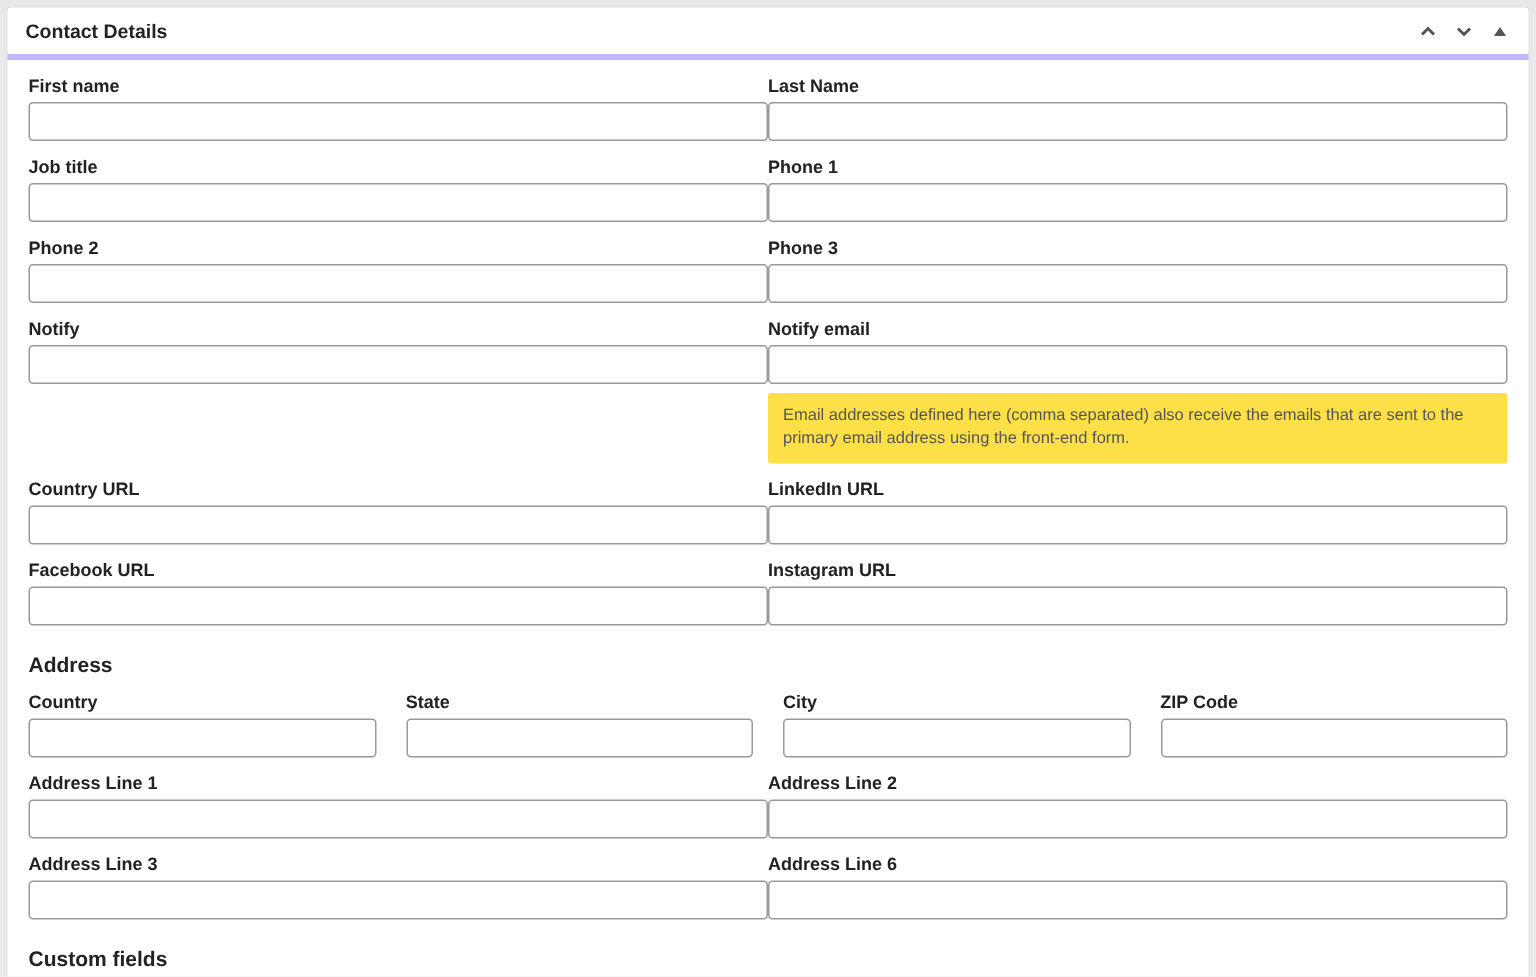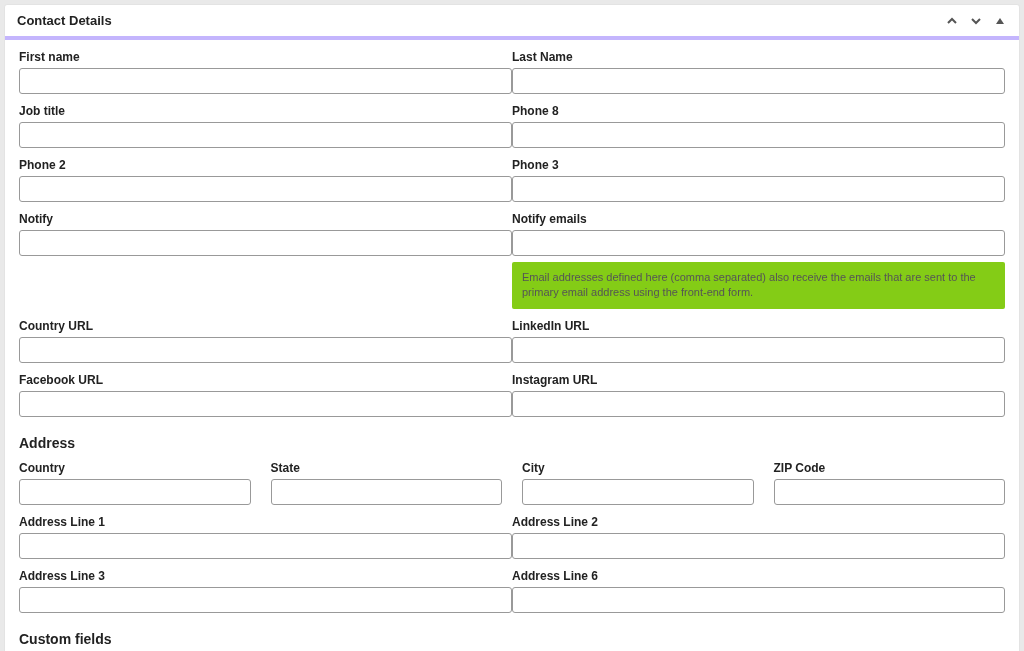--- a/index.html
+++ b/index.html
@@ -57,21 +57,21 @@
     width: 100%;
     height: 26px;
     border: 1px solid #999;
     border-radius: 3px;
     padding: 2px 6px;
     font-size: 12px;
     background: #fff;
   }
   .help {
     margin-top: 6px;
-    background: #84cc16;
+    background: #fde047;
     padding: 8px 10px;
     font-size: 11px;
     color: #555;
     line-height: 1.4;
     border-radius: 2px;
   }
   .section-heading {
     font-size: 14px;
     font-weight: 700;
     margin: 18px 0 10px 0;
@@ -115,21 +115,21 @@
         <input class="text-input" type="text" value="" style="">
       </div>
     </div>
 
     <div class="row">
       <div class="col">
         <label class="field-label">Job title</label>
         <input class="text-input" type="text" value="" style="">
       </div>
       <div class="col">
-        <label class="field-label">Phone 8</label>
+        <label class="field-label">Phone 1</label>
         <input class="text-input" type="text" value="" style="">
       </div>
     </div>
 
     <div class="row">
       <div class="col">
         <label class="field-label">Phone 2</label>
         <input class="text-input" type="text" value="" style="">
       </div>
       <div class="col">
@@ -137,21 +137,21 @@
         <input class="text-input" type="text" value="" style="">
       </div>
     </div>
 
     <div class="row">
       <div class="col">
         <label class="field-label">Notify</label>
         <input class="text-input" type="text" value="" style="">
       </div>
       <div class="col">
-        <label class="field-label">Notify emails</label>
+        <label class="field-label">Notify email</label>
         <input class="text-input" type="text" value="" style="">
         <div class="help">Email addresses defined here (comma separated) also receive the emails that are sent to the primary email address using the front-end form.</div>
       </div>
     </div>
 
     <div class="row">
       <div class="col">
         <label class="field-label">Country URL</label>
         <input class="text-input" type="text" value="" style="">
       </div>

